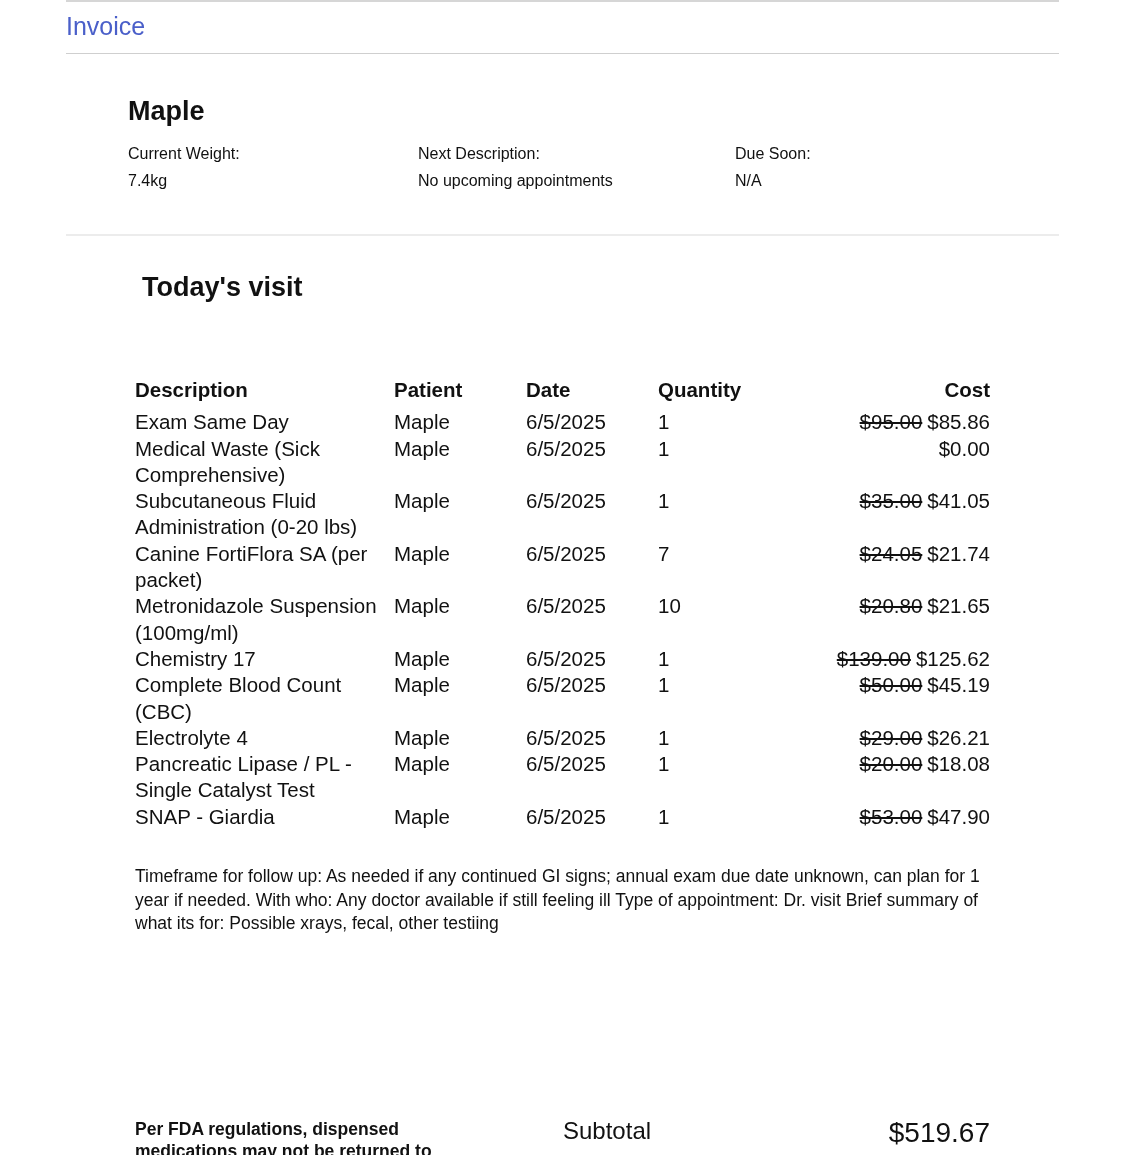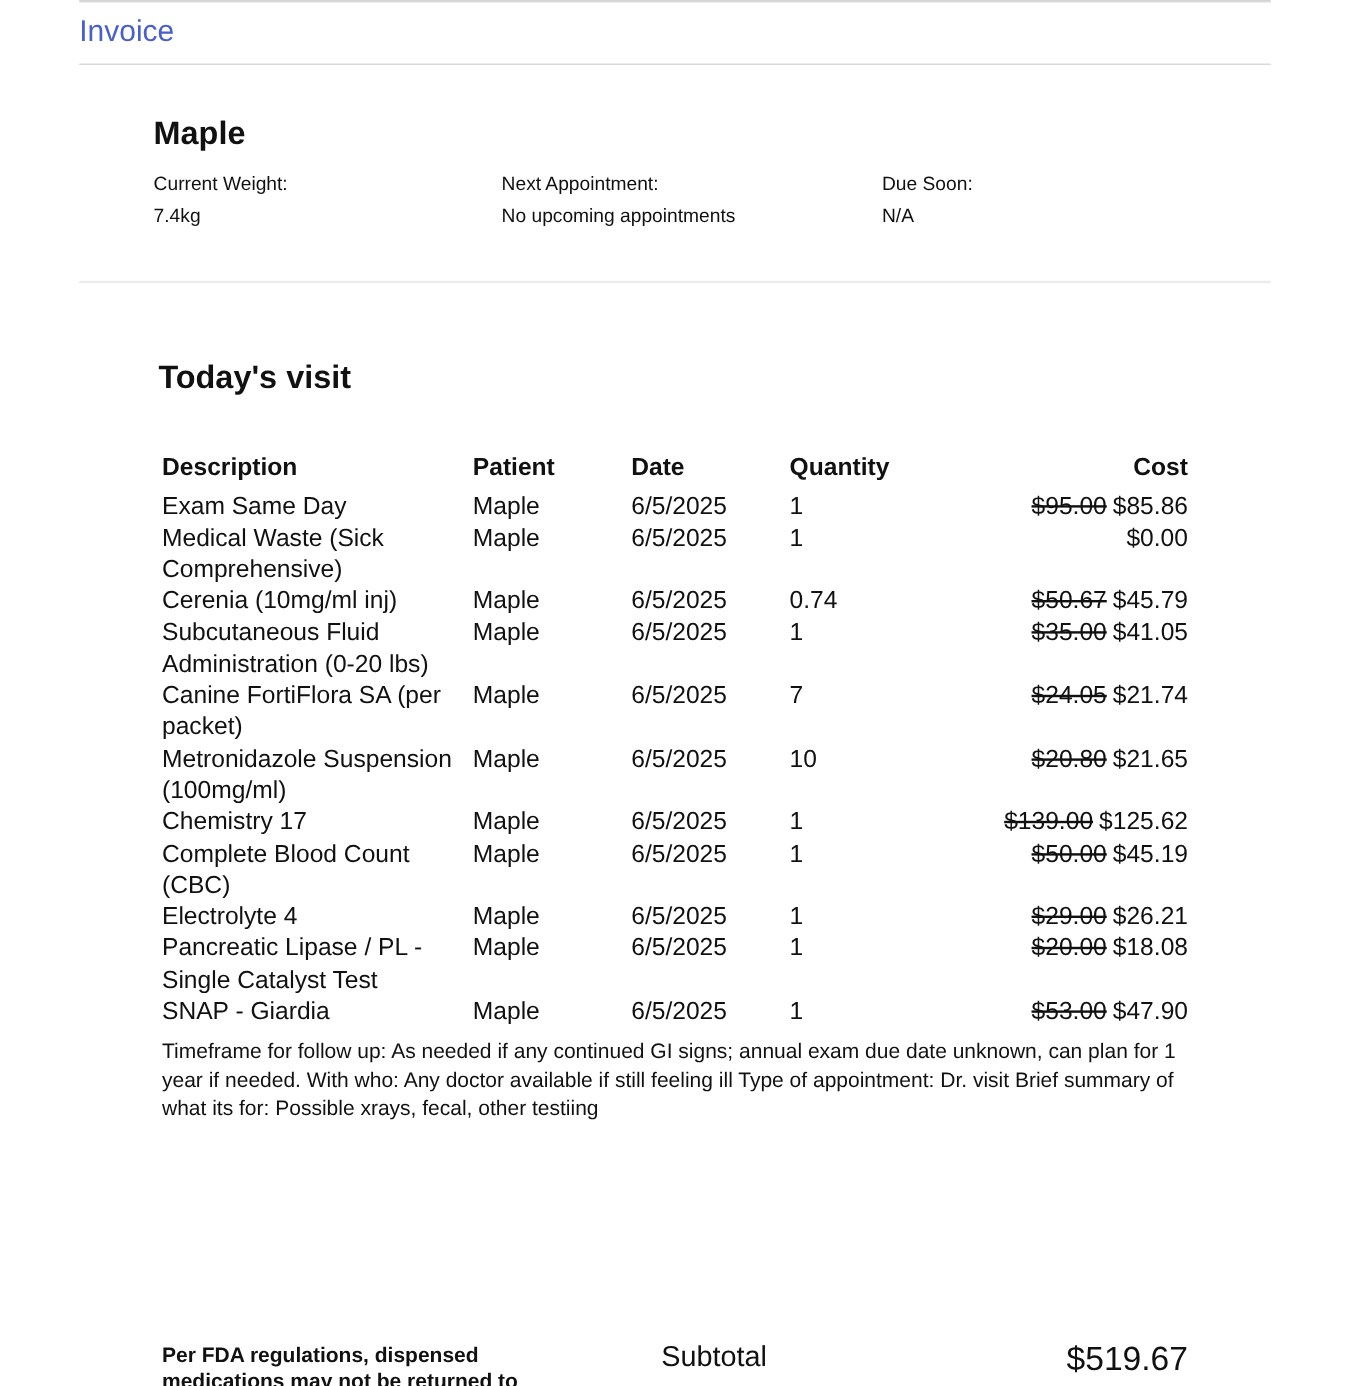--- a/index.html
+++ b/index.html
@@ -4,49 +4,49 @@
   <style>
     html, body { margin: 0; padding: 0; background: #ffffff; }
     body { width: 1125px; height: 1155px; overflow: hidden; position: relative;
       font-family: "Liberation Sans", sans-serif; color: #111; }
     .topline { position: absolute; left: 66px; top: 0; width: 993px; height: 2px; background: #d6d6d6; }
     .invoice-title { position: absolute; left: 66px; top: 12px; font-size: 25px; font-weight: normal; color: #4a5fc9; }
     .headline { position: absolute; left: 66px; top: 53px; width: 993px; height: 1px; background: #cfcfcf; }
     .pet-name { position: absolute; left: 128px; top: 96px; font-size: 27px; font-weight: bold; }
     .info-col { position: absolute; top: 140px; font-size: 16px; line-height: 27px; }
     .sep { position: absolute; left: 66px; top: 234px; width: 993px; height: 2px; background: #ececec; }
-    .visit-title { position: absolute; left: 132px; top: 272px; font-size: 27px; font-weight: bold; margin-top: 27px; }
+    .visit-title { position: absolute; left: 142px; top: 272px; font-size: 27px; font-weight: bold; }
     table.items { position: absolute; left: 135px; top: 345px; width: 855px; border-collapse: collapse; font-size: 20.5px; line-height: 26.3px; margin-top: 32px; }
     table.items th { text-align: left; font-weight: bold; padding: 0 0 6px 0; }
     table.items td { vertical-align: top; padding: 0; }
     table.items th.cost, table.items td.cost { text-align: right; }
     .c-desc { width: 259px; }
     .c-pat { width: 132px; }
     .c-date { width: 132px; }
     .c-qty { width: 100px; }
     .orig { text-decoration: line-through; margin-right: 5px; }
     .notes { position: absolute; left: 135px; top: 865px; width: 860px; font-size: 17.5px; line-height: 23.5px; }
     .fda { position: absolute; left: 135px; top: 1118px; width: 330px; font-size: 17.5px; font-weight: bold; line-height: 22px; }
-    .subtotal-label { position: absolute; left: 551px; top: 1117px; font-size: 24px; }
+    .subtotal-label { position: absolute; left: 563px; top: 1117px; font-size: 24px; }
     .subtotal-value { position: absolute; right: 135px; top: 1117px; font-size: 28px; }
   </style>
 </head>
 <body>
 
 <div class="topline"></div>
 <div class="invoice-title">Invoice</div>
 <div class="headline"></div>
 
 <div class="pet-name">Maple</div>
 <div class="info-col" style="left:128px">
   <div>Current Weight:</div>
   <div>7.4kg</div>
 </div>
 <div class="info-col" style="left:418px">
-  <div>Next Appointment:</div>
+  <div>Next Description:</div>
   <div>No upcoming appointments</div>
 </div>
 <div class="info-col" style="left:735px">
   <div>Due Soon:</div>
   <div>N/A</div>
 </div>
 
 <div class="sep"></div>
 
 <div class="visit-title">Today's visit</div>
@@ -68,27 +68,20 @@
         <td>6/5/2025</td>
         <td>1</td>
         <td class="cost"><span class="orig">$95.00</span><span>$85.86</span></td>
       </tr>
       <tr>
         <td>Medical Waste (Sick Comprehensive)</td>
         <td>Maple</td>
         <td>6/5/2025</td>
         <td>1</td>
         <td class="cost"><span>$0.00</span></td>
-      </tr>
-      <tr>
-        <td>Cerenia (10mg/ml inj)</td>
-        <td>Maple</td>
-        <td>6/5/2025</td>
-        <td>0.74</td>
-        <td class="cost"><span class="orig">$50.67</span><span>$45.79</span></td>
       </tr>
       <tr>
         <td>Subcutaneous Fluid Administration (0-20 lbs)</td>
         <td>Maple</td>
         <td>6/5/2025</td>
         <td>1</td>
         <td class="cost"><span class="orig">$35.00</span><span>$41.05</span></td>
       </tr>
       <tr>
         <td>Canine FortiFlora SA (per packet)</td>

